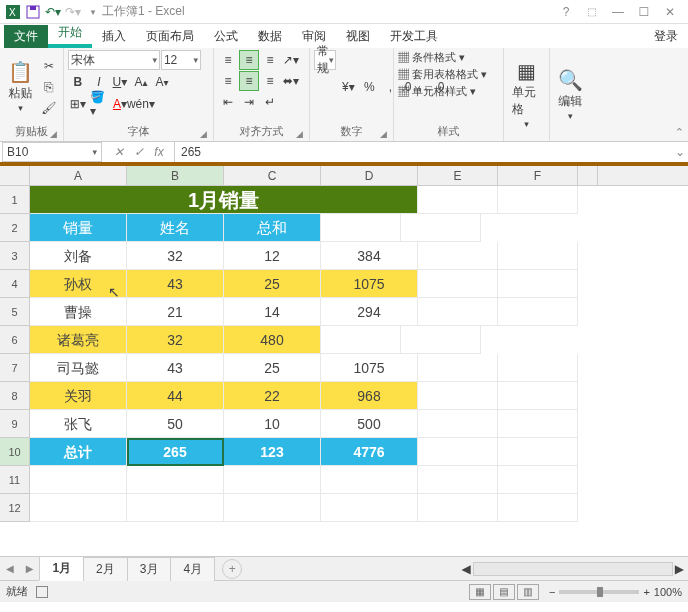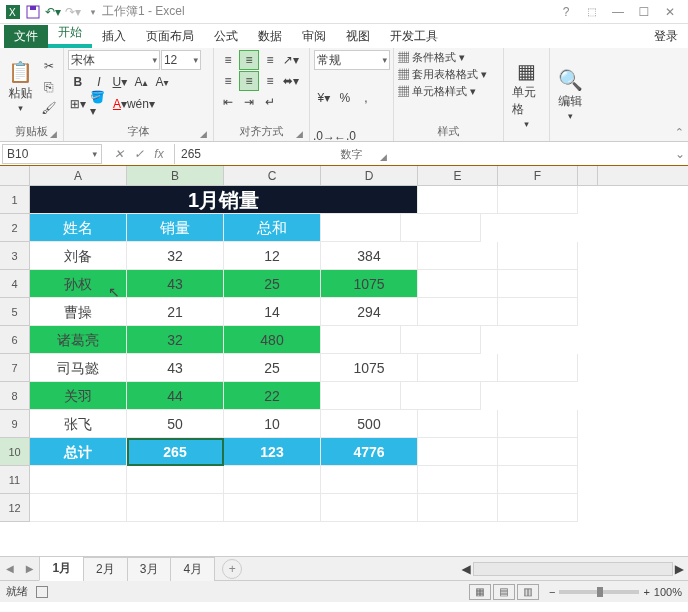--- a/index.html
+++ b/index.html
@@ -27,43 +27,43 @@
 .btncol { display: flex; flex-direction: column; align-items: center; justify-content: center; gap: 1px; padding: 2px 4px; }
 .btncol .big { font-size: 20px; }
 .smgrid { display: flex; flex-direction: column; gap: 1px; justify-content: center; }
 .smrow { display: flex; gap: 1px; align-items: center; }
 .smbtn { width: 20px; height: 20px; display: flex; align-items: center; justify-content: center; font-size: 12px; border: 1px solid transparent; }
 .smbtn.active { background: #c8e6c9; border: 1px solid #4caf50; }
 .combo { height: 20px; border: 1px solid #ccc; background: #fff; display: flex; align-items: center; padding: 0 2px; font-size: 12px; }
 .combo .dd { margin-left: auto; font-size: 9px; color: #666; }
 .ribbon .collapse { position: absolute; right: 4px; bottom: 2px; font-size: 11px; color: #888; }
 
-.namebar { height: 24px; border-bottom: 1px solid #a16207; display: flex; align-items: center; }
+.namebar { height: 24px; border-bottom: 4px solid #a16207; display: flex; align-items: center; }
 .namebox { width: 100px; height: 20px; border: 1px solid #ccc; margin: 0 2px; display: flex; align-items: center; padding: 0 4px; font-size: 12px; }
 .namebox .dd { margin-left: auto; font-size: 9px; color: #666; }
 .fxbtns { display: flex; gap: 2px; padding: 0 6px; color: #888; }
 .fxbtns span { width: 18px; text-align: center; font-style: italic; }
 .fxbar { flex: 1; border-left: 1px solid #ccc; padding: 0 6px; height: 20px; display: flex; align-items: center; }
 .fxexp { width: 16px; text-align: center; color: #888; }
 
 .gridarea { position: relative; height: 390px; overflow: hidden; }
 .colhdr { display: flex; height: 20px; background: #f0f0f0; border-bottom: 1px solid #ccc; }
 .corner { width: 30px; border-right: 1px solid #ccc; background: #f0f0f0; }
 .ch { text-align: center; border-right: 1px solid #ccc; font-size: 12px; color: #555; line-height: 20px; }
 .ch.sel { background: #d4ead4; }
 .grid { display: flex; }
 .rowhdrs { width: 30px; }
 .rh { height: 28px; border-right: 1px solid #ccc; border-bottom: 1px solid #ccc; background: #f0f0f0; text-align: center; line-height: 28px; font-size: 11px; color: #555; }
 .rh.sel { background: #d4ead4; }
 .cells { flex: 1; }
 .crow { display: flex; height: 28px; }
 .cell { border-right: 1px solid #e8e8e8; border-bottom: 1px solid #e8e8e8; text-align: center; line-height: 28px; font-size: 14px; overflow: hidden; }
-.crow.title .cell { background: #0f172a; color: #fff; font-size: 20px; font-weight: bold; }
+.crow.title .cell { background: #4d7c0f; color: #fff; font-size: 20px; font-weight: bold; }
 .crow.hdr .cell { background: #2eb8e6; color: #fff; font-size: 15px; }
-.crow.alt .cell { background: #22c55e; }
+.crow.alt .cell { background: #fde047; }
 .crow.total .cell { background: #2eb8e6; color: #fff; font-weight: bold; }
 .cell.selcell { outline: 2px solid #217346; outline-offset: -2px; }
 .cursor { position: absolute; left: 108px; top: 118px; font-size: 14px; pointer-events: none; }
 
 .sheettabs { height: 24px; border-top: 1px solid #ccc; display: flex; align-items: center; background: #f0f0f0; }
 .sheettabs .nav { padding: 0 6px; color: #888; font-size: 10px; }
 .stab { padding: 3px 12px; border: 1px solid #ccc; border-bottom: none; background: #f5f5f5; font-size: 12px; margin-right: -1px; }
 .stab.active { background: #fff; border-bottom: 1px solid #fff; font-weight: bold; }
 .addsheet { width: 20px; height: 20px; border: 1px solid #ccc; border-radius: 50%; text-align: center; line-height: 18px; margin-left: 8px; color: #888; }
 .sheettabs .scroll { margin-left: auto; display: flex; align-items: center; gap: 2px; padding-right: 4px; }
@@ -193,21 +193,21 @@
       <div class="smrow">
         <div class="smbtn">⇤</div>
         <div class="smbtn">⇥</div>
         <div class="smbtn">↵</div>
       </div>
     </div>
     <div class="glabel"><span>对齐方式</span><span class="dlg">◢</span></div>
   </div>
 
   <div class="group" style="width:84px">
-    <div class="gbody" style="flex-direction:column;gap:18px">
+    <div class="gbody" style="flex-direction:row;gap:2px">
       <div class="combo" style="width:76px">
           <span>常规</span>
           <span class="dd">▾</span>
         </div>
       <div class="smrow">
         <div class="smbtn">¥▾</div>
         <div class="smbtn">%</div>
         <div class="smbtn">,</div>
       </div>
       <div class="smrow">
@@ -293,22 +293,22 @@
       <div class="rh">11</div>
       <div class="rh">12</div>
     </div>
     <div class="cells">
       <div class="crow title">
           <div class="cell" style="width:388px">1月销量</div>
           <div class="cell cE" style="background:#fff"></div>
           <div class="cell cF" style="background:#fff"></div>
         </div>
       <div class="crow hdr">
+        <div class="cell cB">销量</div>
         <div class="cell cA">姓名</div>
-        <div class="cell cB">销量</div>
         <div class="cell cD">总和</div>
         <div class="cell cE" style="background:#fff"></div>
           <div class="cell cF" style="background:#fff"></div>
       </div>
       <div class="crow">
           <div class="cell cA">刘备</div>
           <div class="cell cB">32</div>
           <div class="cell cC">12</div>
           <div class="cell cD">384</div>
           <div class="cell cE"></div>
@@ -342,20 +342,21 @@
           <div class="cell cB">43</div>
           <div class="cell cC">25</div>
           <div class="cell cD">1075</div>
           <div class="cell cE"></div>
           <div class="cell cF"></div>
         </div>
       <div class="crow alt">
           <div class="cell cA">关羽</div>
           <div class="cell cB">44</div>
           <div class="cell cC">22</div>
+          <div class="cell cD">968</div>
           <div class="cell cE" style="background:#fff"></div>
           <div class="cell cF" style="background:#fff"></div>
         </div>
       <div class="crow">
           <div class="cell cA">张飞</div>
           <div class="cell cB">50</div>
           <div class="cell cC">10</div>
           <div class="cell cD">500</div>
           <div class="cell cE"></div>
           <div class="cell cF"></div>

